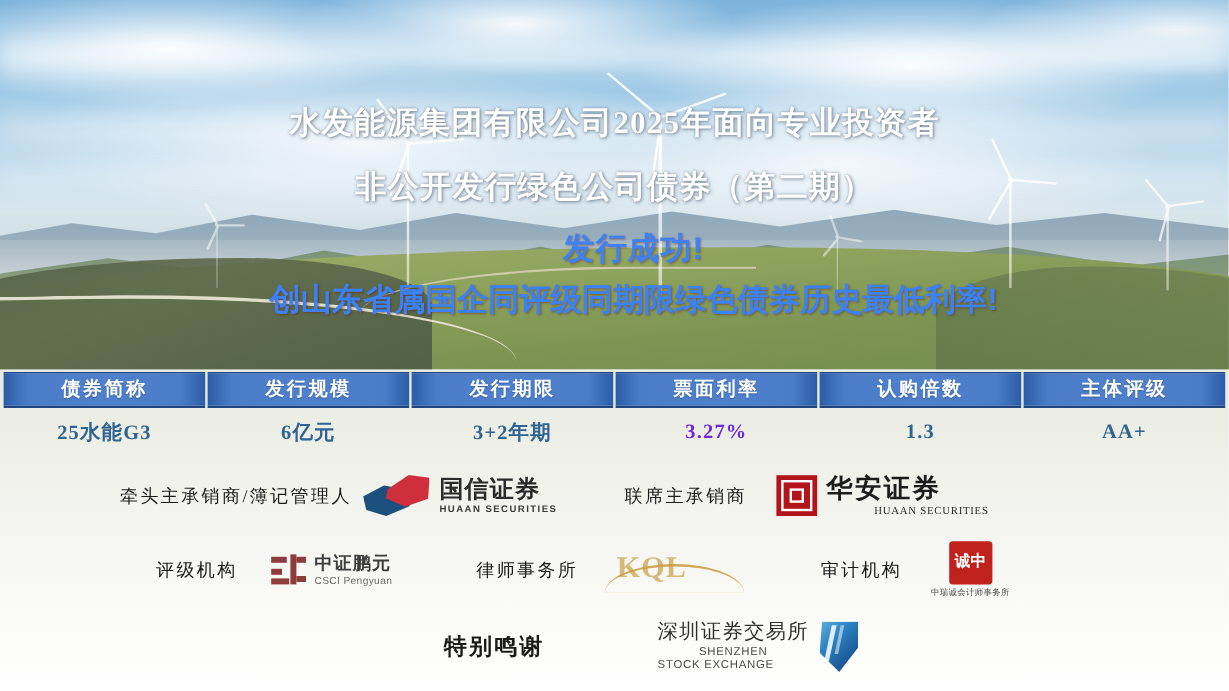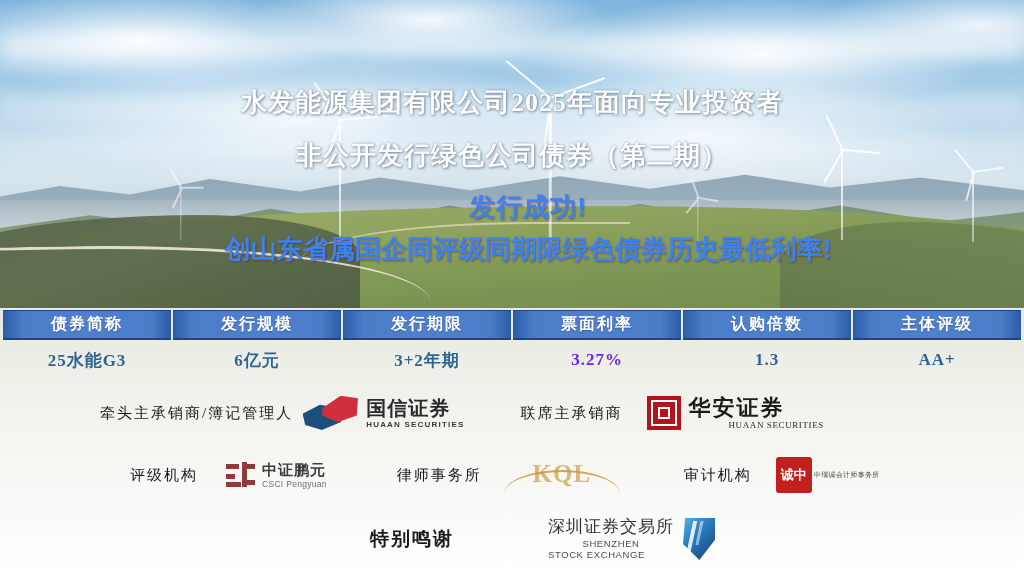--- a/index.html
+++ b/index.html
@@ -220,34 +220,34 @@
   }
   .cs-text { display: flex; flex-direction: column; line-height: 1; }
   .cs-cn { font-size: 15px; font-weight: bold; color: #3d3d3d; letter-spacing: 1px;
            font-family: "Liberation Sans", sans-serif; }
   .cs-en { font-size: 8.5px; color: #6d6d6d; letter-spacing: .3px; margin-top: 3px;
            font-family: "Liberation Sans", sans-serif; }
 
   
   .logo-kql { position: relative; width: 120px; height: 34px; }
   .kql-text {
-    position: absolute; left: 0; top: 2px; width: 120px; text-align: center;
+    position: absolute; left: 12px; top: 2px; width: 120px; 
     font-size: 25px; font-weight: bold; letter-spacing: 1px;
     color: #c9a24a; opacity: .72;
     font-family: "Liberation Serif", "DejaVu Serif", serif;
   }
   .kql-swoosh {
     position: absolute; left: 2px; top: 12px; width: 116px; height: 22px;
     border-top: 2px solid #c99b3c;
     border-radius: 50% 50% 0 0 / 100% 100% 0 0;
     opacity: .85;
   }
 
   
-  .logo-zr { display: flex; align-items: center; gap: 2px; }
+  .logo-zr { display: flex; flex-direction: column; align-items: center; gap: 2px; }
   .zr-seal {
     width: 34px; height: 34px; background: #c0211c; border-radius: 3px;
     display: flex; align-items: center; justify-content: center;
     color: #fff; font-size: 13px; font-weight: bold; line-height: .95;
     letter-spacing: 0; padding: 1px;
     font-family: "DejaVu Serif", "Liberation Serif", serif;
   }
   .zr-seal span { display: block; }
   .zr-cap { font-size: 7px; color: #4a4a4a; letter-spacing: .3px; white-space: nowrap;
             font-family: "Liberation Sans", sans-serif; }

